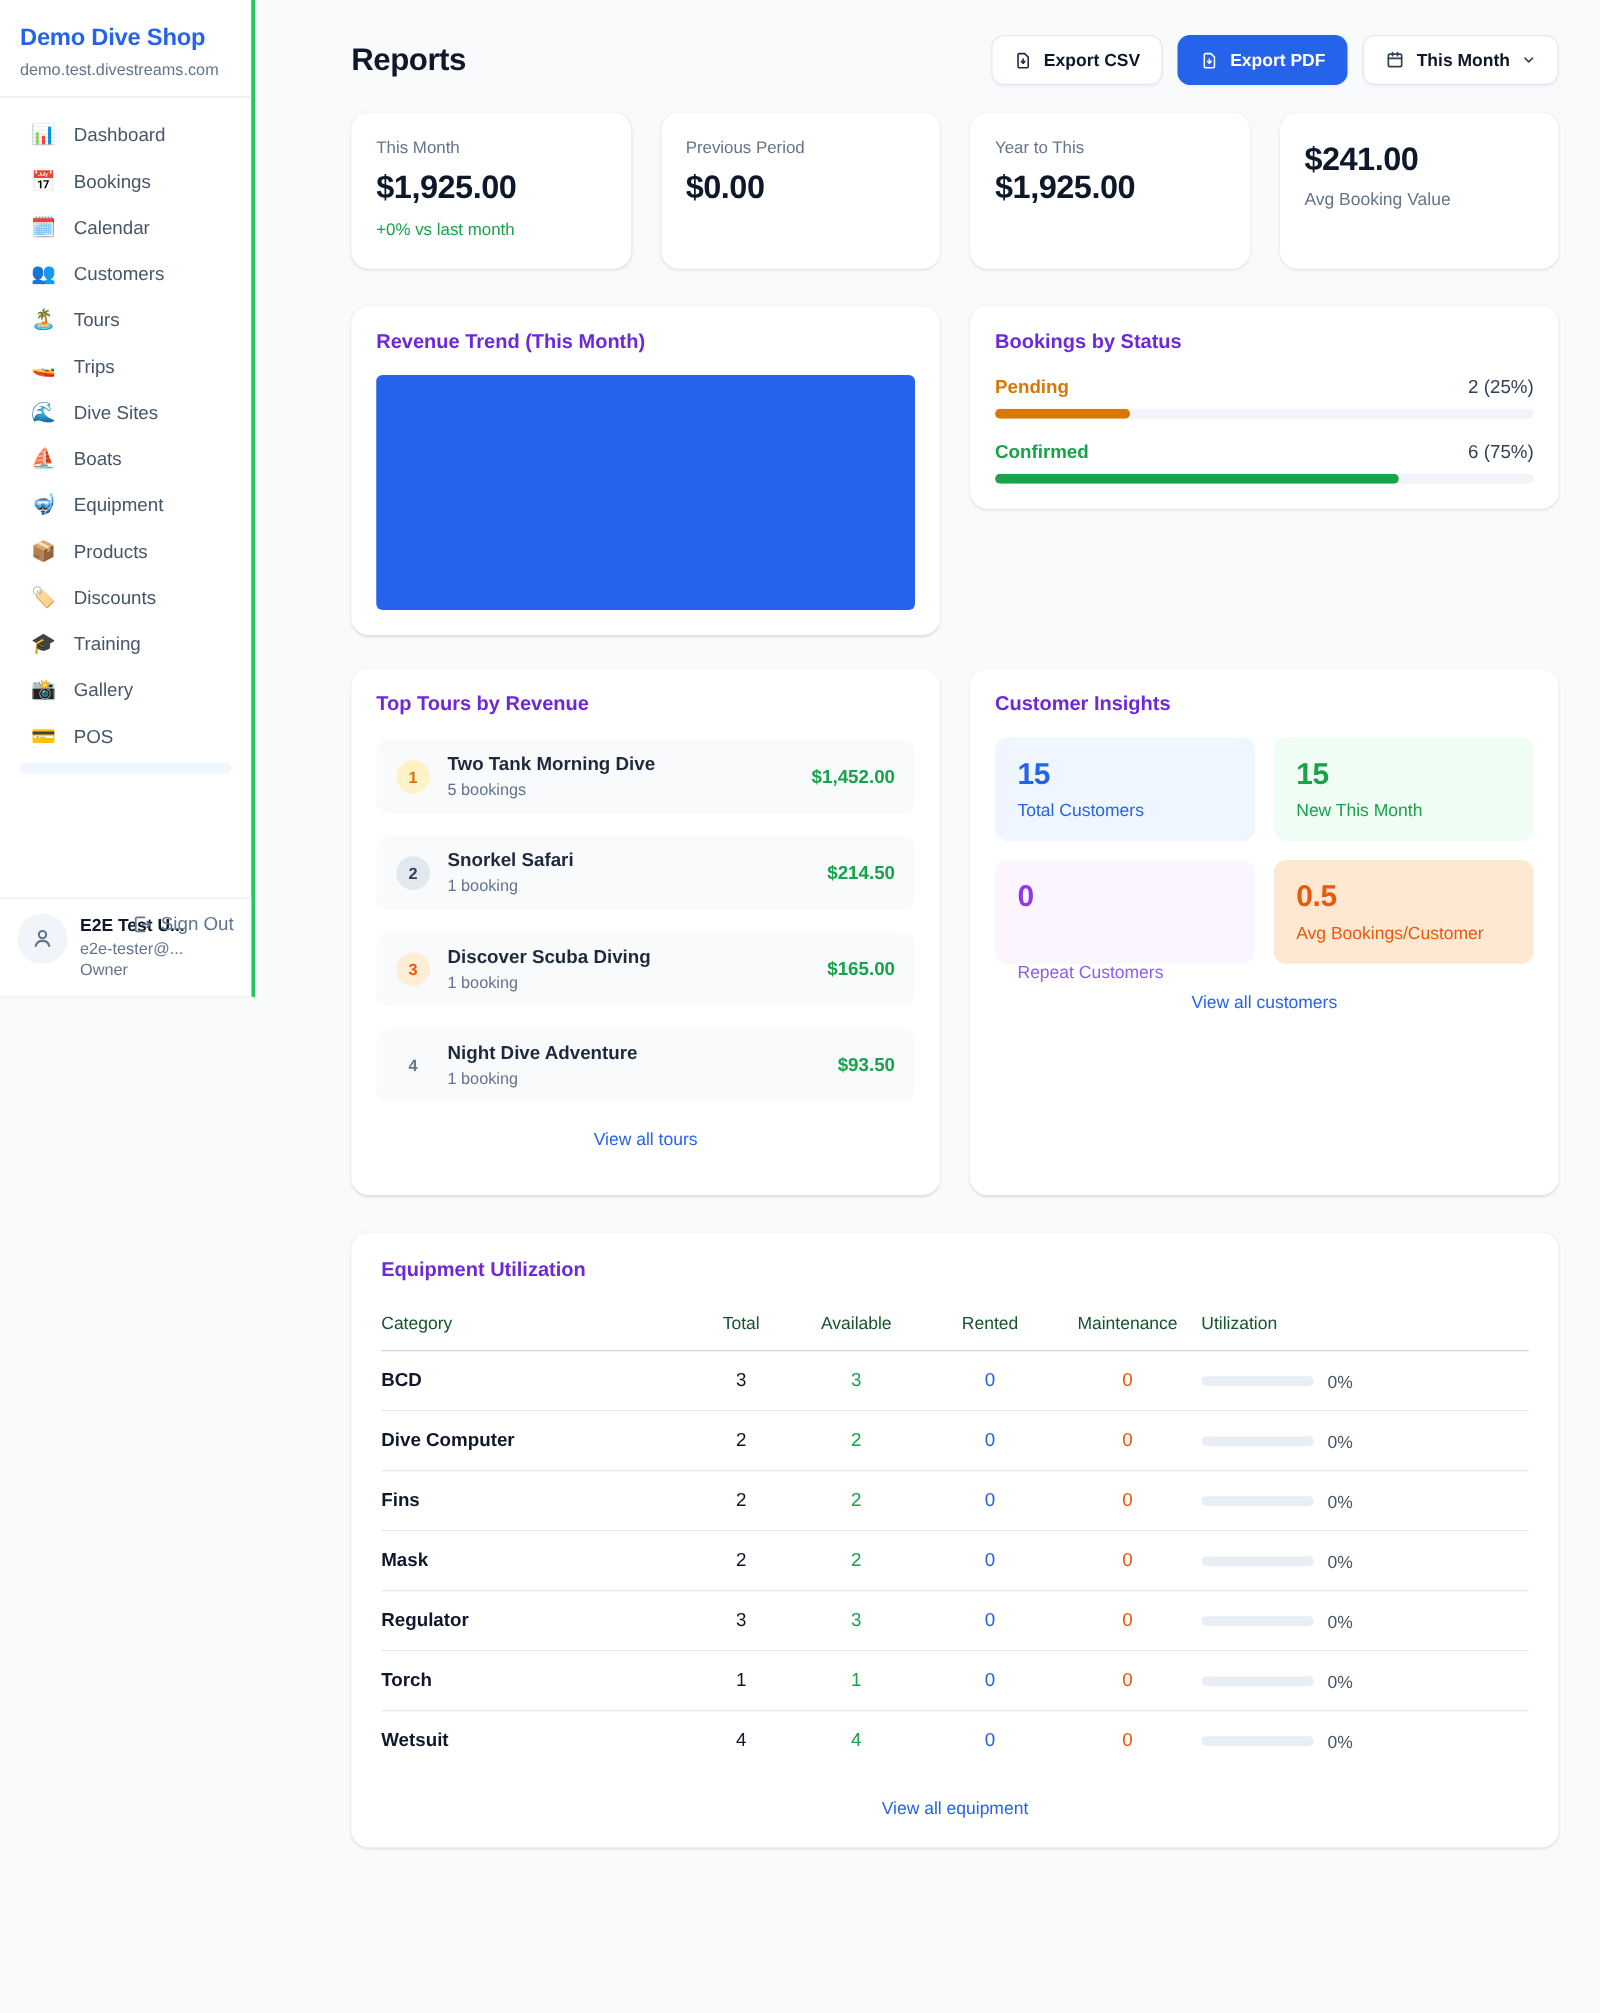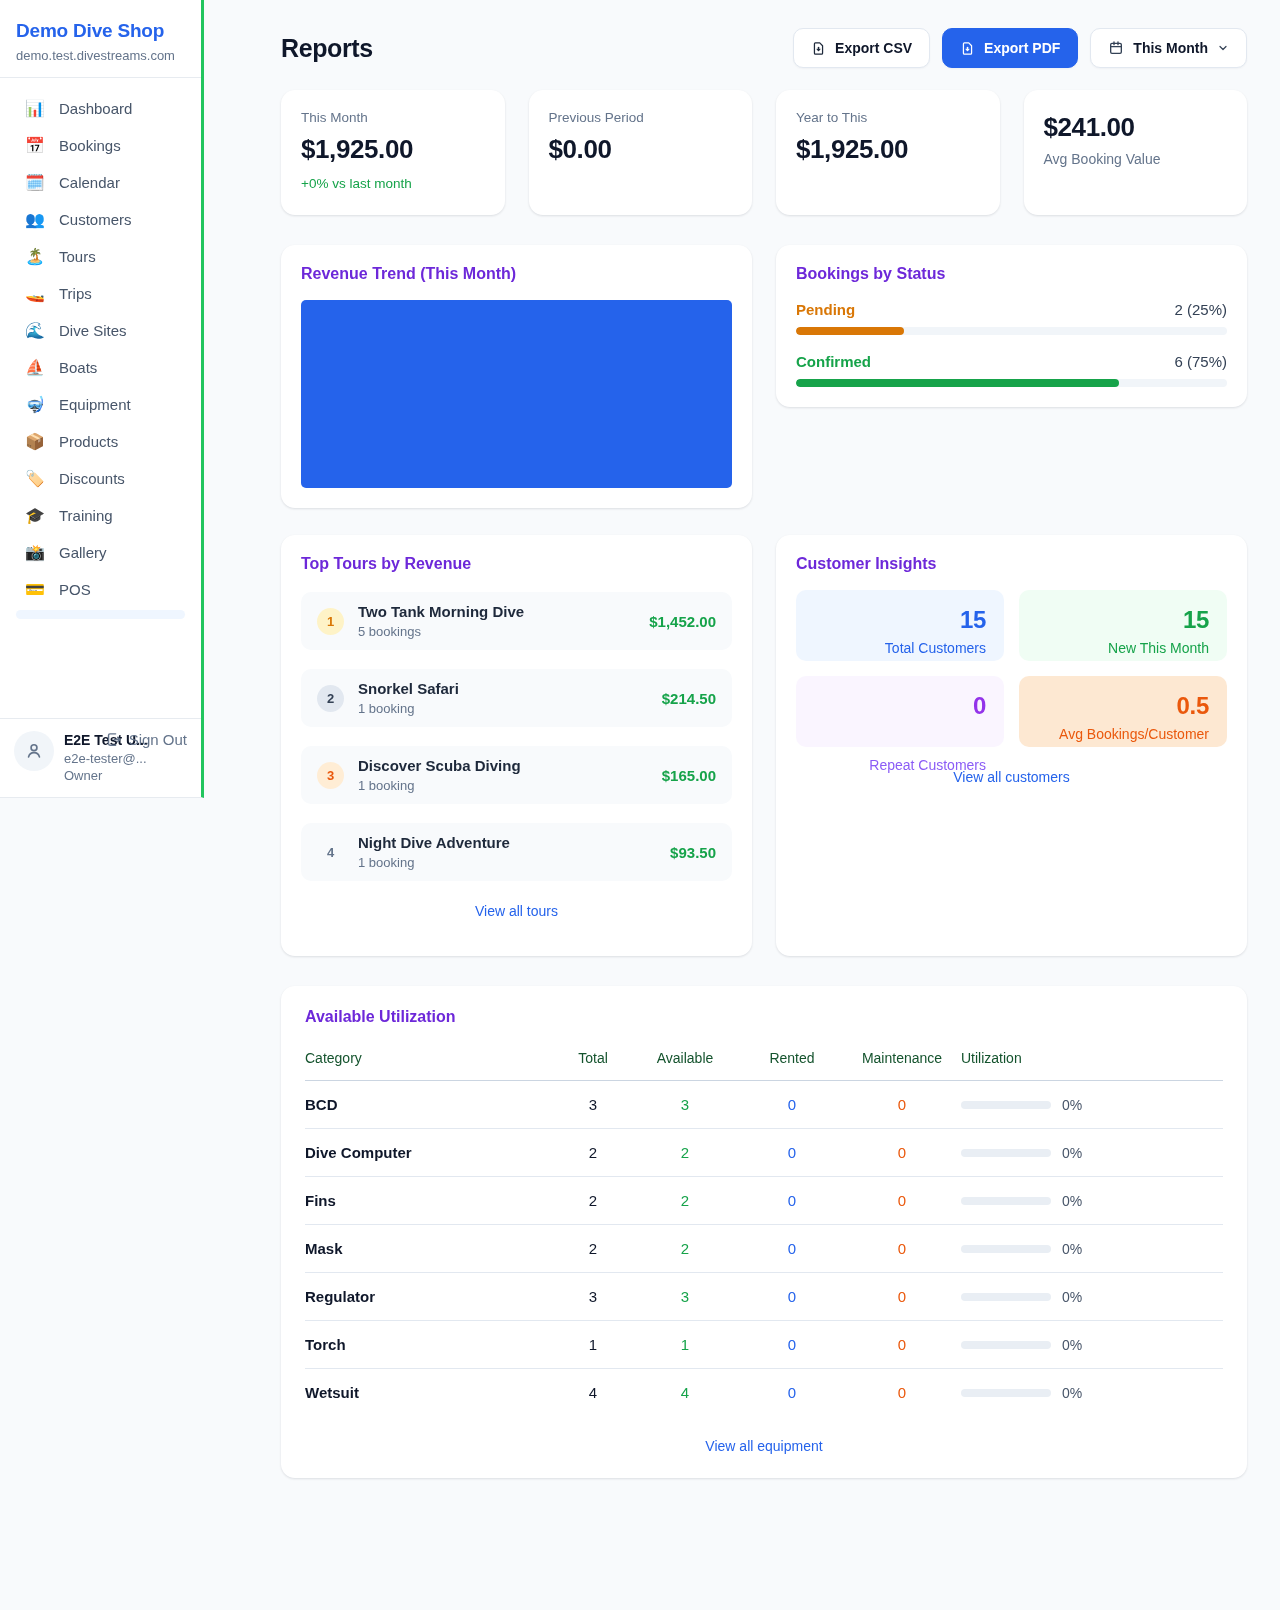--- a/index.html
+++ b/index.html
@@ -104,21 +104,21 @@
   .rank-1 { background: #fef3c7; color: #d97706; }
   .rank-2 { background: #e2e8f0; color: #334155; }
   .rank-3 { background: #ffedd5; color: #ea580c; }
   .rank-4 { background: transparent; color: #64748b; }
   .tour-name { font-size: 15px; font-weight: 700; color: #1e293b; }
   .tour-sub { font-size: 13px; color: #64748b; margin-top: 4px; }
   .tour-amount { margin-left: auto; font-size: 15px; font-weight: 700; color: #16a34a; }
   .view-link { display: block; text-align: center; margin-top: 22px;
     font-size: 14px; color: #2563eb; cursor: pointer; text-decoration: none; }
   .tiles { display: grid; grid-template-columns: 1fr 1fr; gap: 15px; margin-top: 17px; }
-  .tile { border-radius: 10px; padding: 16px 18px; height: 71px; text-align: right; }
+  .tile { border-radius: 10px; padding: 16px 18px; height: 83px; }
   .tile-value { font-size: 24px; font-weight: 800; letter-spacing: -0.3px; }
   .tile-label { font-size: 14px; margin-top: 6px; font-weight: 500; }
   .tile-blue   { background: #eff6ff; } .tile-blue   .tile-value,.tile-blue   .tile-label { color: #2563eb; }
   .tile-green  { background: #f0fdf4; } .tile-green  .tile-value,.tile-green  .tile-label { color: #16a34a; }
   .tile-purple { background: #faf5ff; } .tile-purple .tile-value { color: #9333ea; } .tile-purple .tile-label { color: #8b5cf6; margin-top: 37px; }
   .tile-orange { background: #fde8d2; } .tile-orange .tile-value,.tile-orange .tile-label { color: #ea580c; }
   
   .equipment-card { margin-top: 30px; padding: 22px 24px 24px; }
   table { width: 100%; border-collapse: collapse; margin-top: 14px; }
   th { font-size: 14px; font-weight: 500; color: #14532d; padding: 10px 0 14px;
@@ -367,21 +367,21 @@
         <div class="tile tile-orange">
           <div class="tile-value">0.5</div>
           <div class="tile-label">Avg Bookings/Customer</div>
         </div>
       </div>
       <a class="view-link">View all customers</a>
     </div>
   </section>
 
   <section class="card equipment-card">
-    <div class="card-title">Available Utilization</div>
+    <div class="card-title">Equipment Utilization</div>
     <table>
       <colgroup>
         <col style="width:auto">
           <col style="width:72px">
           <col style="width:112px">
           <col style="width:102px">
           <col style="width:118px">
           <col style="width:262px">
       </colgroup>
       <thead>

